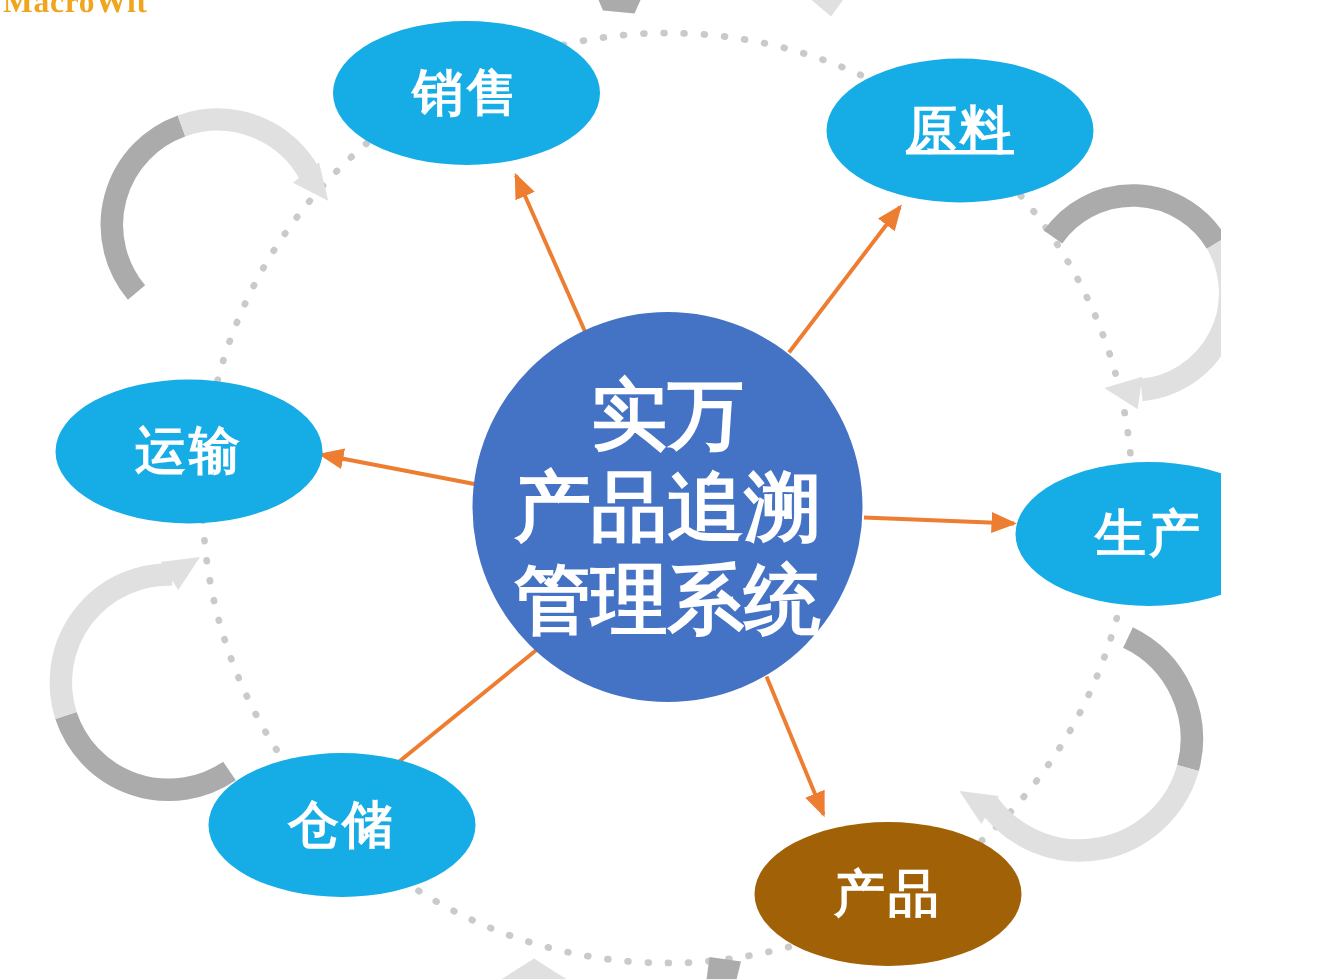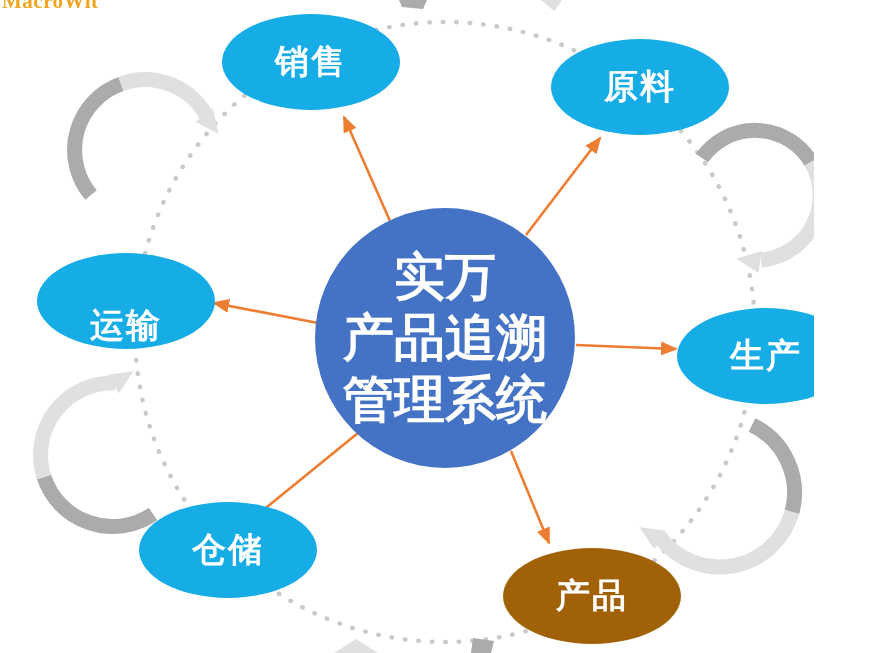--- a/index.html
+++ b/index.html
@@ -29,25 +29,25 @@
     color:#ffffff;font-weight:bold;font-size:51px;line-height:1.2;
     text-align:center;
   }
   
   .node{
     position:absolute;width:178px;height:96px;border-radius:50%;
     display:flex;align-items:center;justify-content:center;
     color:#ffffff;font-weight:bold;font-size:34px;letter-spacing:2px;
   }
   .node-sales      {left:222px;top:14px;justify-content:center;}
-  .node-raw        {left:551px;top:39px;}
+  .node-raw        {left:551px;top:39px;text-decoration:underline;}
   .node-production {left:677px;top:308px;}
   .node-product    {left:503px;top:548px;}
   .node-warehouse  {left:139px;top:502px;}
-  .node-transport  {left:37px; top:253px;align-items:flex-end;}
+  .node-transport  {left:37px; top:253px;}
 </style>
 </head>
 <body>
 
 <div class="canvas">
 
   <svg class="diagram-svg" width="888" height="653" viewBox="0 0 888 653">
     <defs>
       <marker id="oarrow" markerUnits="userSpaceOnUse" markerWidth="18" markerHeight="16" refX="15" refY="7" orient="auto">
         <path d="M0,0 L17,7 L0,14 Z" fill="#ED7D31"></path>

